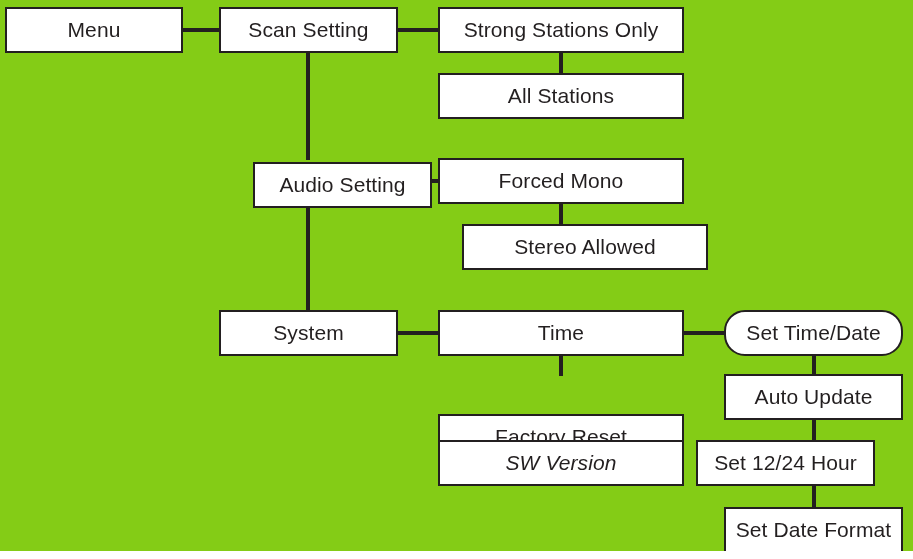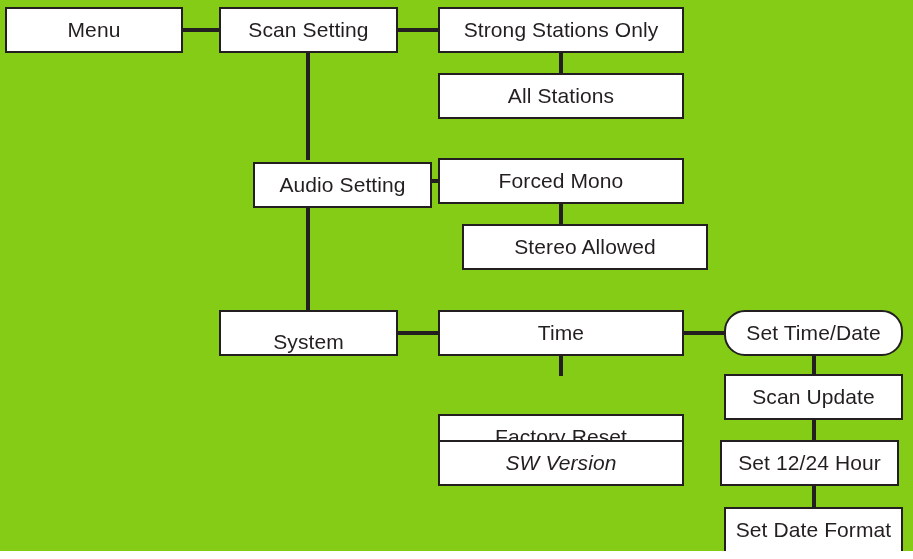--- a/index.html
+++ b/index.html
@@ -79,38 +79,38 @@
       </div>
       <div class="node" style="left: 219px; top: 162px; width: 179px; height: 46px; margin-left: 34px;">
         <span class="node-label">Audio Setting</span>
       </div>
       <div class="node" style="left: 438px; top: 158px; width: 246px; height: 46px;">
         <span class="node-label">Forced Mono</span>
       </div>
       <div class="node" style="left: 438px; top: 224px; width: 246px; height: 46px; margin-left: 24px;">
         <span class="node-label">Stereo Allowed</span>
       </div>
-      <div class="node" style="left: 219px; top: 310px; width: 179px; height: 46px; align-items: flex-end;">
+      <div class="node" style="left: 219px; top: 310px; width: 179px; height: 46px;">
         <span class="node-label">System</span>
       </div>
       <div class="node" style="left: 438px; top: 310px; width: 246px; height: 46px;">
         <span class="node-label">Time</span>
       </div>
       <div class="node" style="left: 438px; top: 374px; width: 246px; height: 46px; margin-top: 40px;">
         <span class="node-label">Factory Reset</span>
       </div>
       <div class="node" style="left: 438px; top: 440px; width: 246px; height: 46px; font-style: italic;">
         <span class="node-label">SW Version</span>
       </div>
       <div class="node" style="left: 724px; top: 310px; width: 179px; height: 46px; border-radius: 21px;">
         <span class="node-label">Set Time/Date</span>
       </div>
       <div class="node" style="left: 724px; top: 374px; width: 179px; height: 46px;">
-        <span class="node-label">Scan Update</span>
+        <span class="node-label">Auto Update</span>
       </div>
-      <div class="node" style="left: 696px; top: 440px; width: 179px; height: 46px; margin-left: 24px;">
+      <div class="node" style="left: 696px; top: 440px; width: 179px; height: 46px;">
         <span class="node-label">Set 12/24 Hour</span>
       </div>
       <div class="node" style="left: 724px; top: 507px; width: 179px; height: 46px; align-items: center;">
         <span class="node-label">Set Date Format</span>
       </div>
     </div>
 </div>
 
 </body></html>

